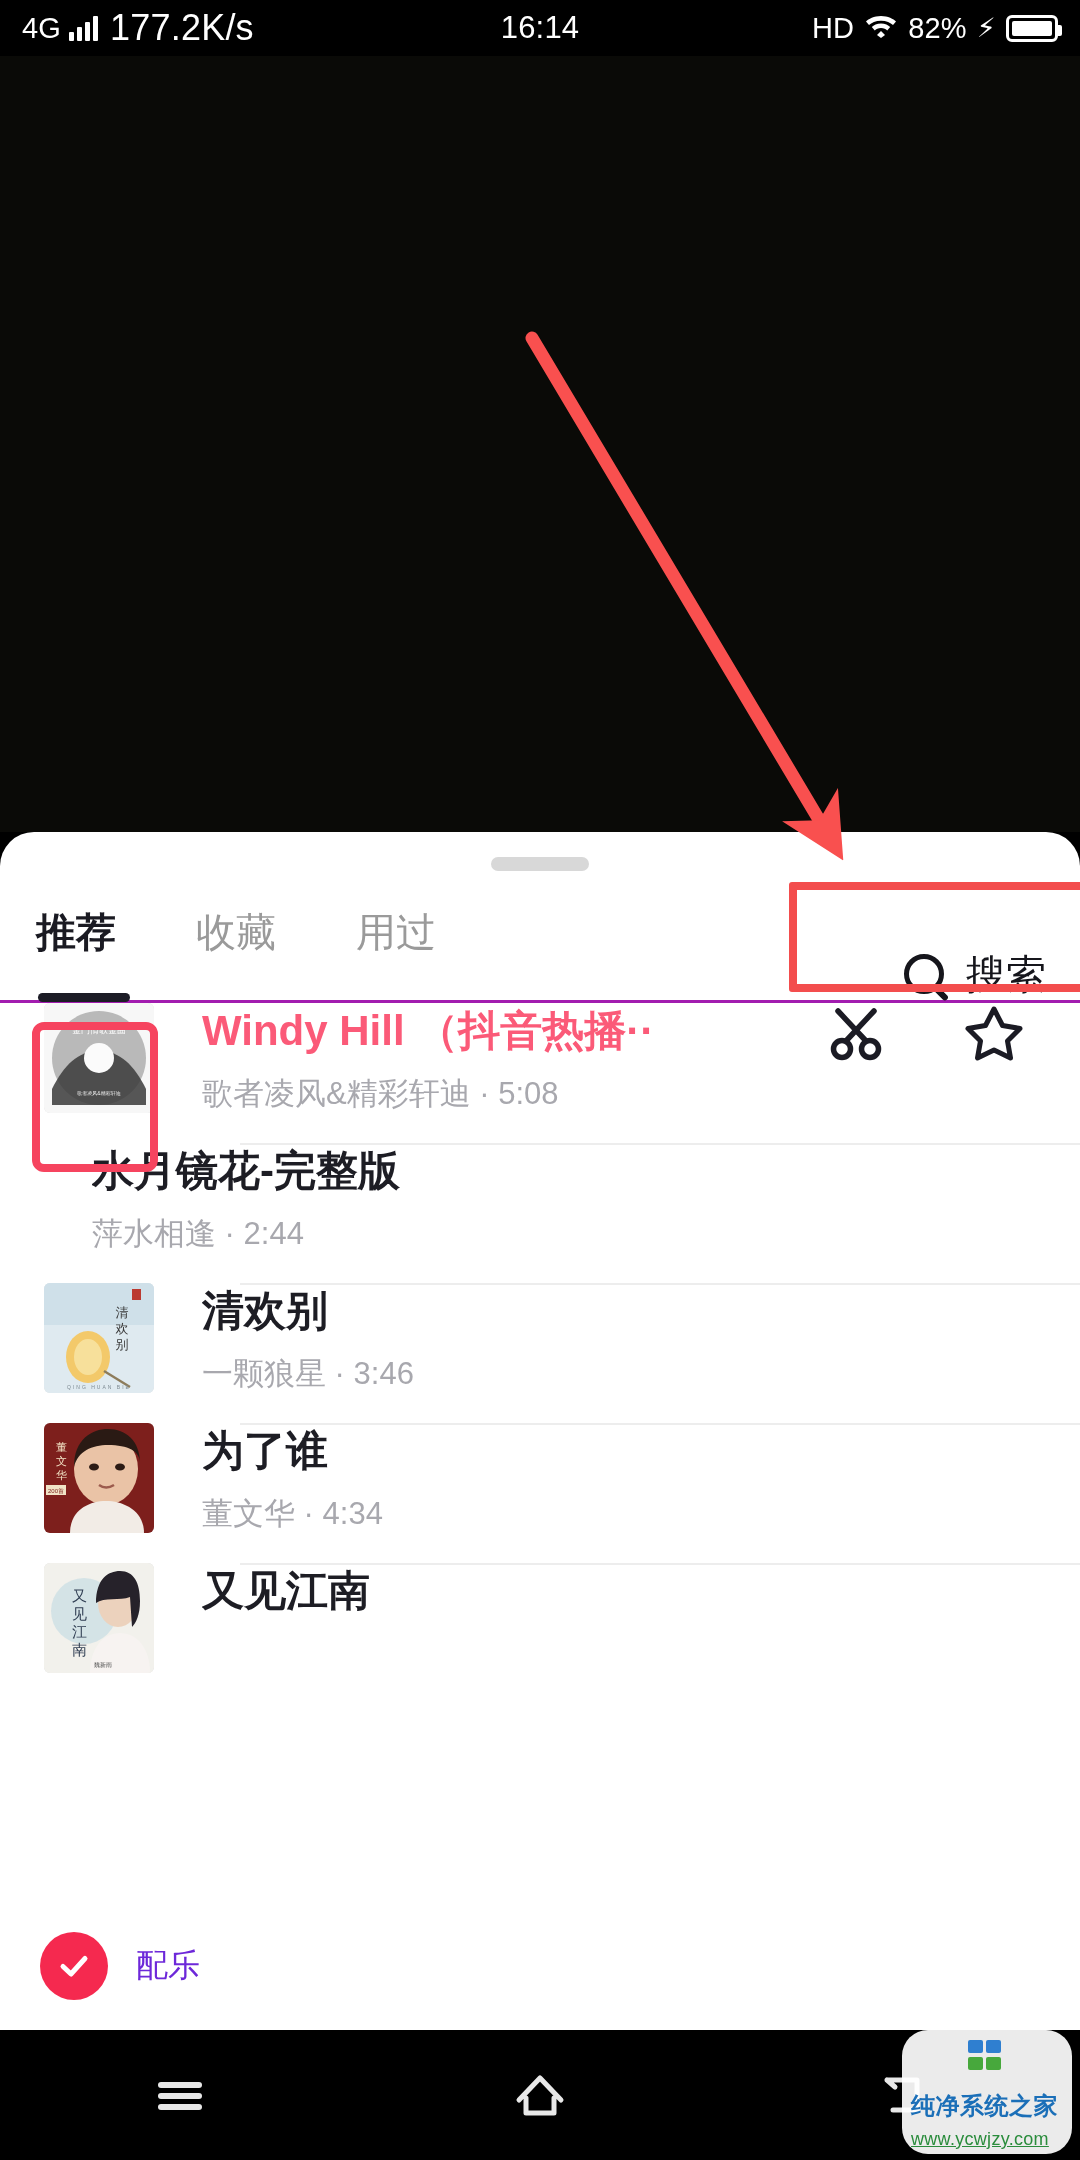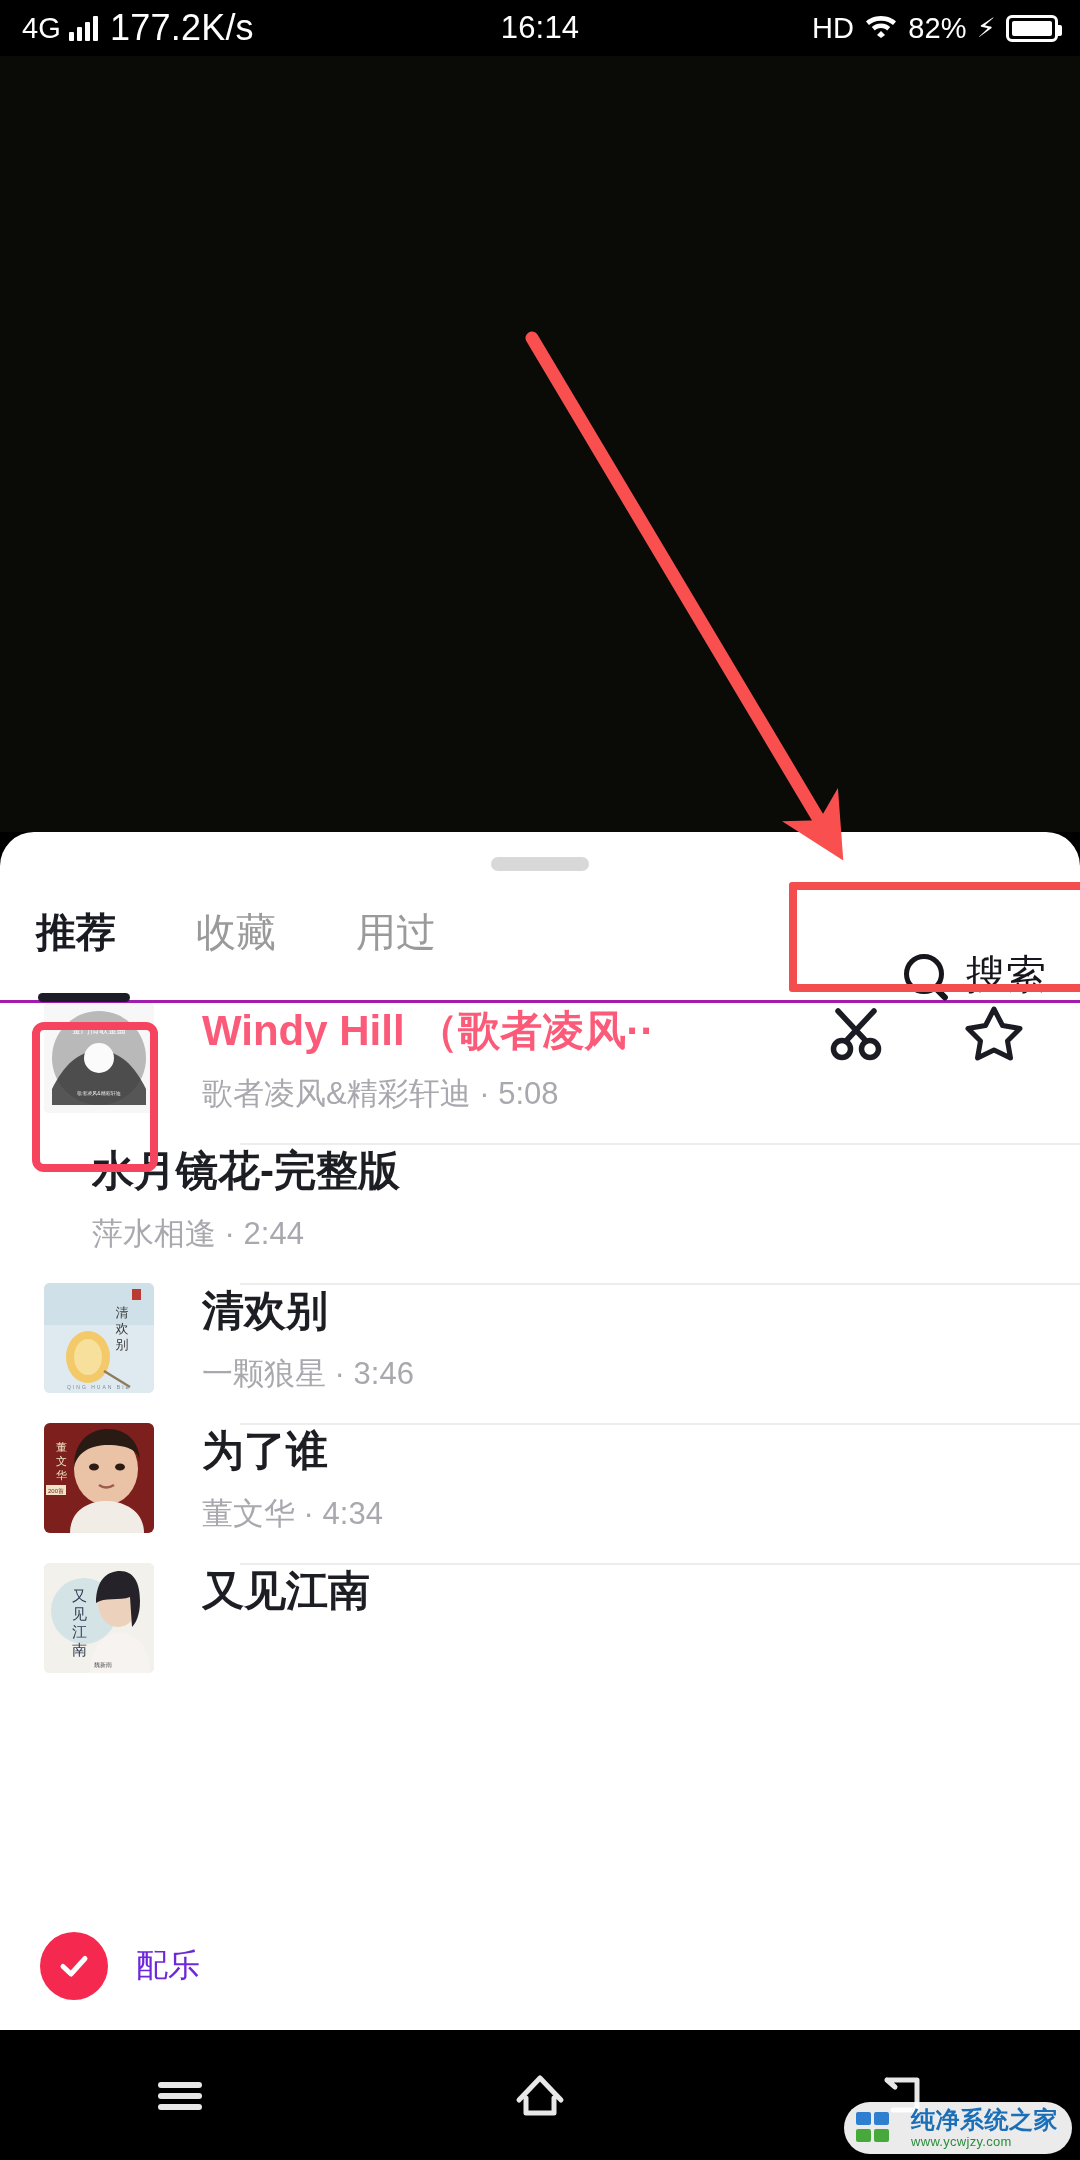--- a/index.html
+++ b/index.html
@@ -234,25 +234,26 @@
 
   
   #watermark {
     position:absolute;
     right:8px; bottom:6px;
     display:flex; align-items:center; gap:18px;
     background:rgba(255,255,255,0.92);
     border-radius:26px;
     padding:6px 14px 6px 9px;
     z-index:60;
+    flex-direction:column;
   }
   #wm-logo { width:40px; height:40px; flex:none; display:block; }
   #wm-text { display:flex; flex-direction:column; line-height:1; }
   #wm-title { font-size:24px; font-weight:bold; color:#1b6fb8; letter-spacing:0.5px; }
-  #wm-url { font-size:13px; color:#2a8c3c; margin-top:3px; letter-spacing:0.3px; }
+  #wm-url { font-size:18px; color:#2a8c3c; margin-top:12px; letter-spacing:0.3px;text-decoration:underline; }
 </style>
 </head>
 <body>
 
 <div id="screen">
 
   <div id="statusbar">
     <div class="sb-left">
       <span class="net-type">4G</span>
       <span class="sig-bars">
@@ -307,21 +308,21 @@
           <svg viewBox="0 0 110 110" aria-hidden="true">
             <rect width="110" height="110" fill="#f7f7f7"></rect>
             <circle cx="55" cy="55" r="47" fill="#b9b9b9"></circle>
             <path d="M8 86 C20 62 34 48 55 48 C76 48 90 62 102 86 L102 102 L8 102 Z" fill="#3a3a3a" opacity="0.85"></path>
             <circle cx="55" cy="55" r="15" fill="#fbfbfb"></circle>
             <text x="55" y="30" font-size="9" fill="#fdfdfd" text-anchor="middle" font-family="sans-serif">金門情歌金曲</text>
             <text x="55" y="92" font-size="5" fill="#e8e8e8" text-anchor="middle" font-family="sans-serif">歌者凌风&amp;精彩轩迪</text>
           </svg>
         </div>
         <div class="song-meta">
-          <div class="song-title">Windy Hill （歌者凌风··</div>
+          <div class="song-title">Windy Hill （抖音热播··</div>
           <div class="song-sub">歌者凌风&amp;精彩轩迪 · 5:08</div>
         </div>
         <div class="song-actions">
           <span>
             <svg class="ic" viewBox="0 0 60 60" aria-hidden="true">
               <line x1="12" y1="8" x2="40" y2="38" stroke="#1b1b24" stroke-width="5.5" stroke-linecap="round"></line>
               <line x1="48" y1="8" x2="20" y2="38" stroke="#1b1b24" stroke-width="5.5" stroke-linecap="round"></line>
               <circle cx="16" cy="46" r="8.5" fill="none" stroke="#1b1b24" stroke-width="5.5"></circle>
               <circle cx="44" cy="46" r="8.5" fill="none" stroke="#1b1b24" stroke-width="5.5"></circle>
             </svg>

